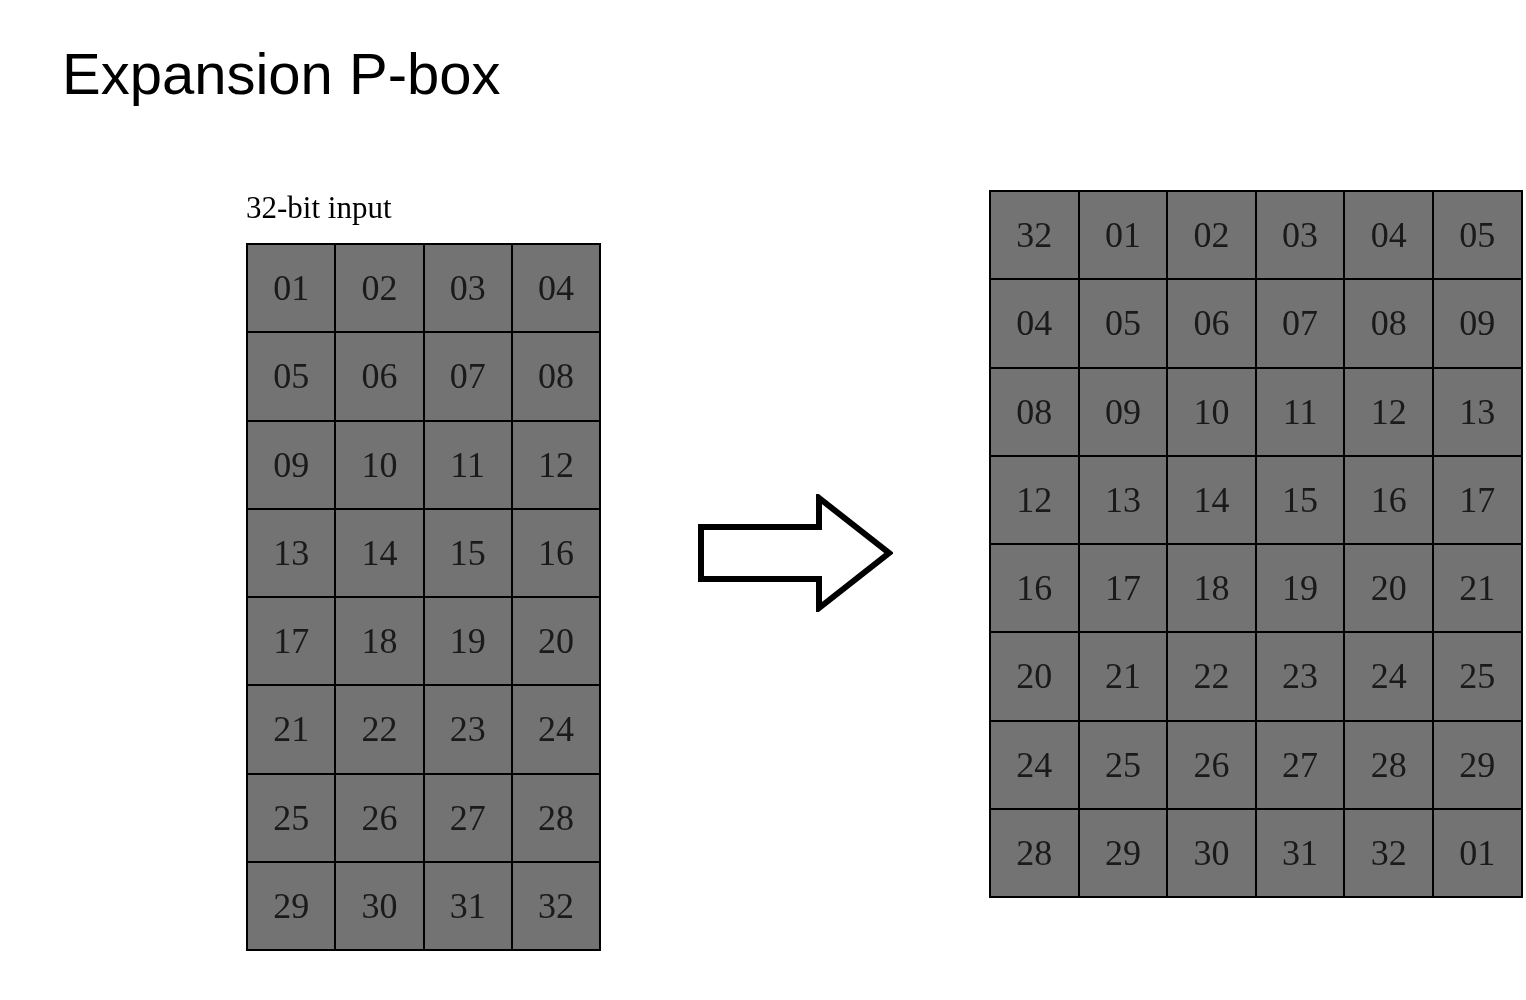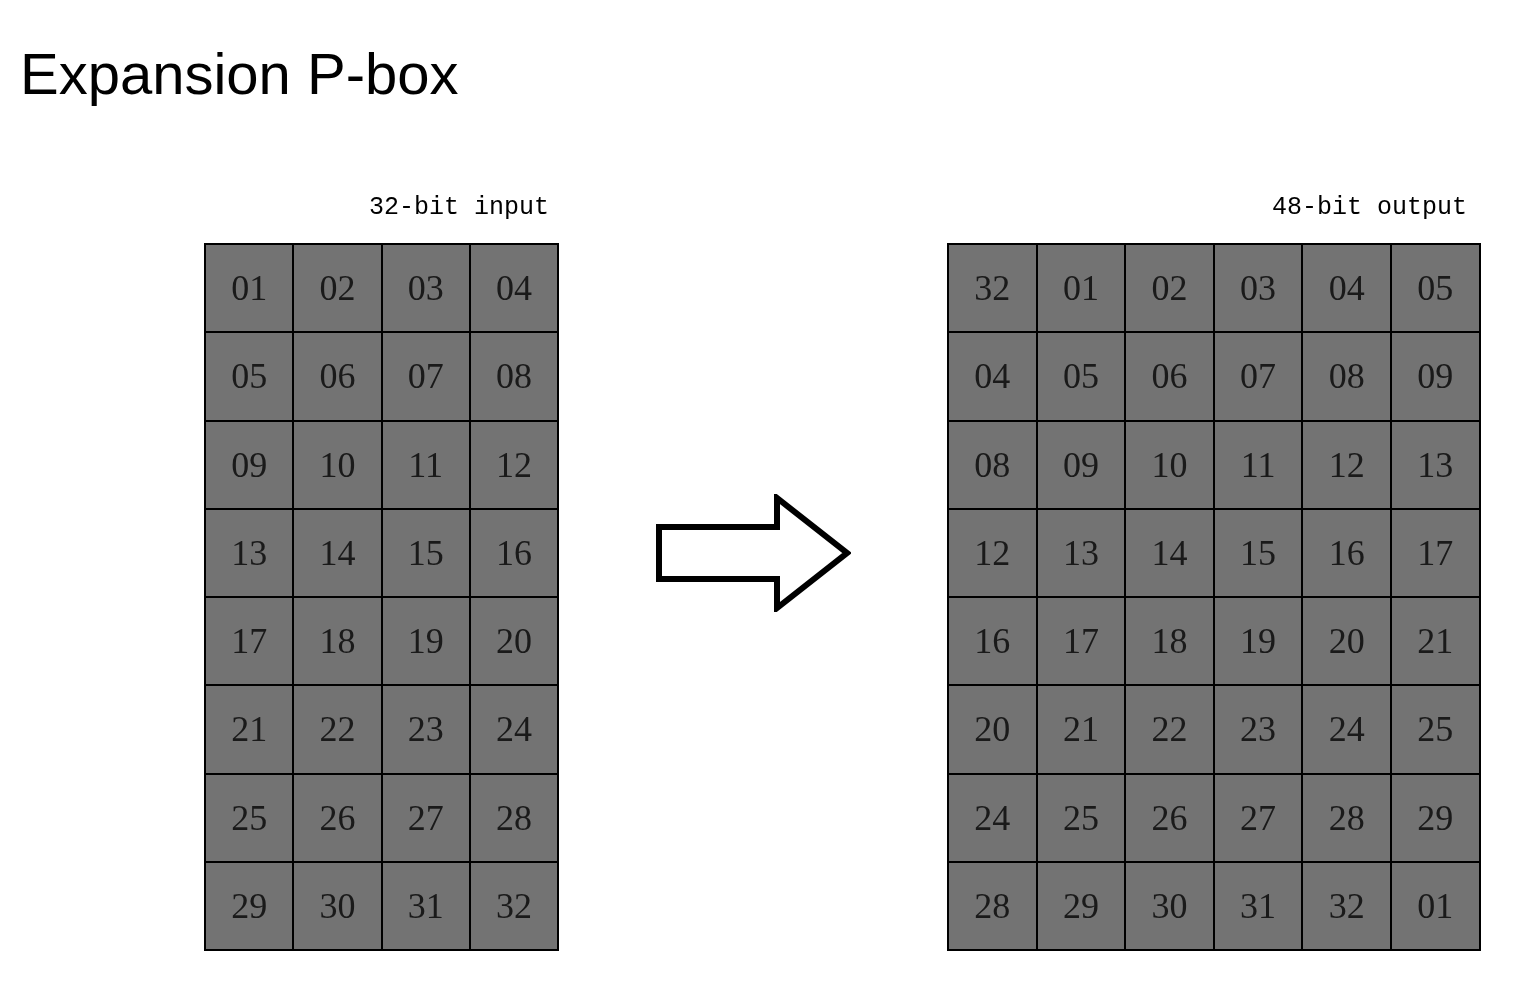--- a/index.html
+++ b/index.html
@@ -14,20 +14,21 @@
     position: relative;
     overflow: hidden;
     font-family: "Liberation Sans", sans-serif;
     color: #000000;
   }
 
   #slide {
     position: absolute;
     inset: 0;
     background: #ffffff;
+    margin-left: 42px;
   }
 
   
   #page-title {
     position: absolute;
     left: 20px;
     top: 42px;
     font-family: "Liberation Sans", sans-serif;
     font-size: 58px;
     font-weight: 400;
@@ -38,26 +39,26 @@
   }
 
   
   .column {
     position: absolute;
   }
   #input-column  { left: 204px; top: 190px; }
   #output-column { left: 947px; top: 190px; }
 
   .col-label {
-    font-family: Liberation Mono, monospace;
-    font-size: 25px;
+    font-family: Liberation Serif, serif;
+    font-size: 31px;
     font-weight: 400;
     line-height: 36px;
     color: #000000;
-    text-align: right;
+    text-align: left;
     white-space: nowrap;
     margin: 0 0 17px 0;
   }
   #input-column  .col-label { width: 345px; }
   #output-column .col-label { width: 520px; }
 
   
   table.bit-table {
     border-collapse: collapse;
     table-layout: fixed;
@@ -152,21 +153,20 @@
     </table>
   </div>
 
   <div id="flow-arrow">
     <svg viewBox="0 0 196 118" xmlns="http://www.w3.org/2000/svg" aria-hidden="true">
       <polygon points="4,33 122,33 122,4 192,59 122,114 122,85 4,85" fill="#ffffff" stroke="#000000" stroke-width="6" stroke-linejoin="miter"></polygon>
     </svg>
   </div>
 
   <div class="column" id="output-column">
-    <div class="col-label">48-bit output</div>
     <table class="bit-table" id="output-table">
       <tbody>
           <tr>
             <td>32</td>
             <td>01</td>
             <td>02</td>
             <td>03</td>
             <td>04</td>
             <td>05</td>
           </tr>

